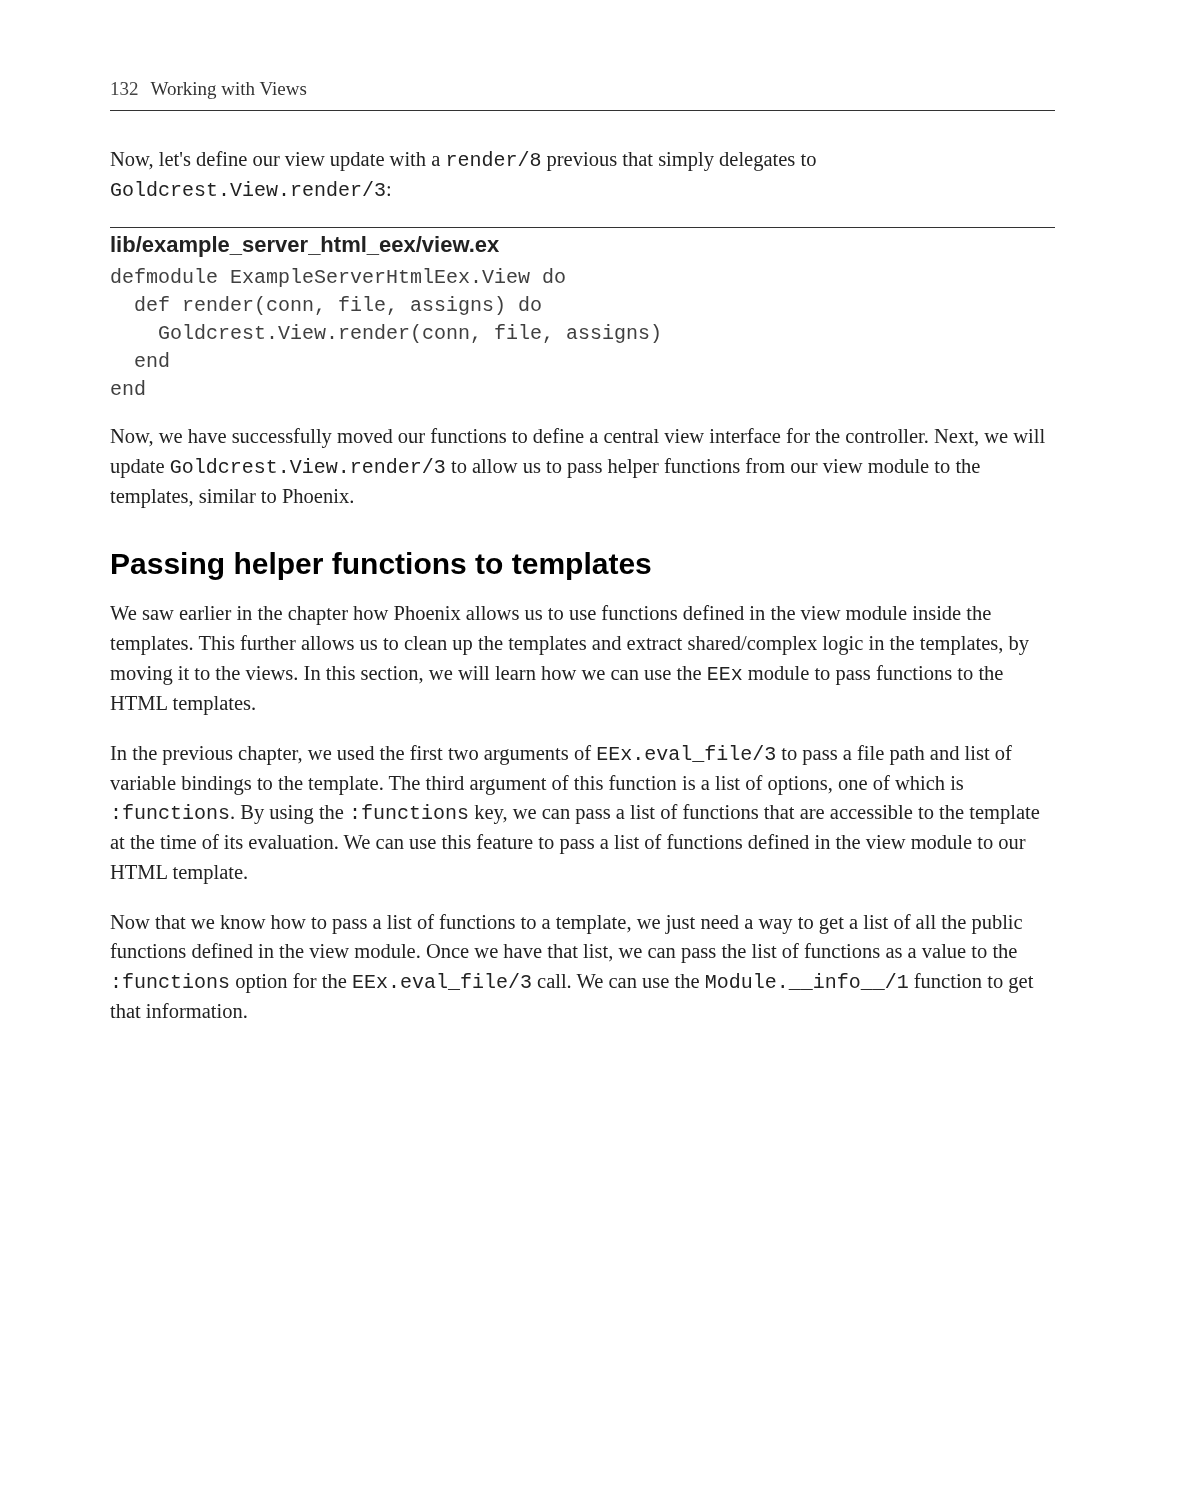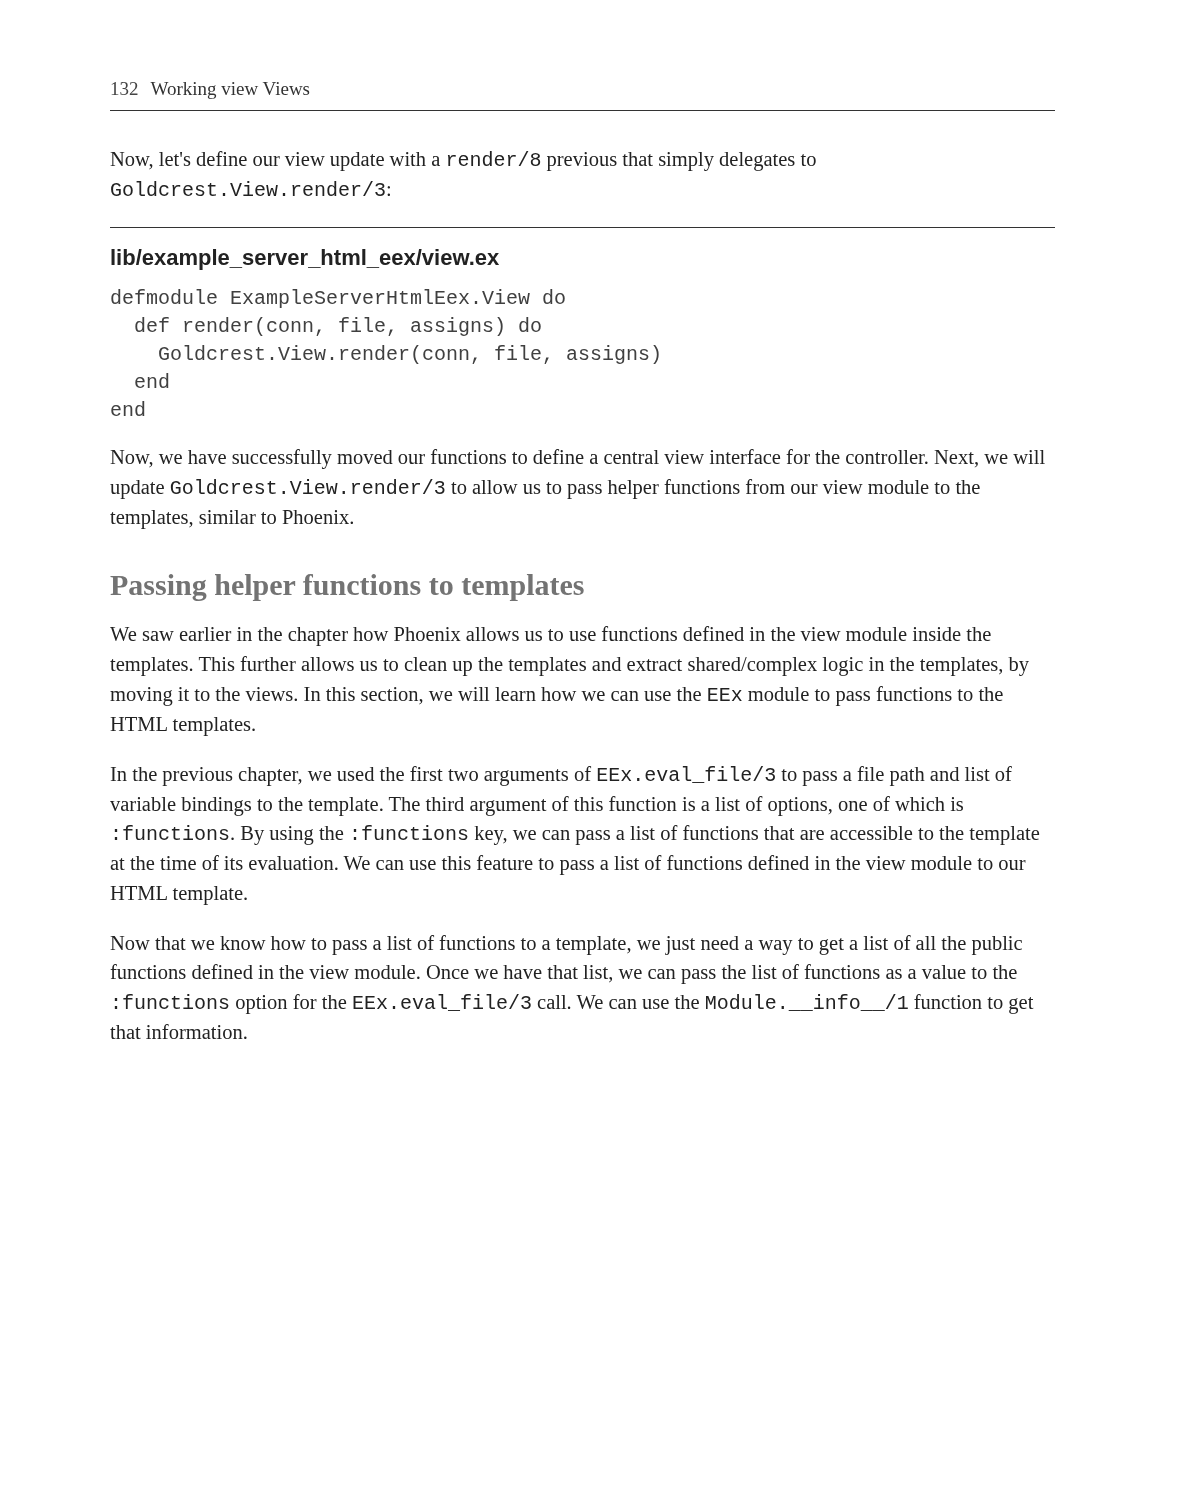--- a/index.html
+++ b/index.html
@@ -38,51 +38,51 @@
     line-height: 1.45;
     color: #222;
     margin: 0 0 20px 0;
   }
   .mono {
     font-family: "Courier New", Courier, monospace;
     font-size: 20px;
   }
   .file-heading {
     border-top: 1.5px solid #333;
-    padding-top: 17px;
+    padding-top: 4px;
     font-family: "Myriad Pro", "Segoe UI", Arial, sans-serif;
     font-weight: 700;
     font-size: 22px;
-    margin: 22px 0 14px 0;
+    margin: 22px 0 6px 0;
     color: #222;
   }
   pre.code {
     font-family: "Courier New", Courier, monospace;
     font-size: 20px;
     line-height: 1.4;
     margin: 0 0 18px 0;
     white-space: pre;
     color: #404040;
   }
   h2.section {
-    font-family: Liberation Serif, serif;
+    font-family: Liberation Sans, sans-serif;
     font-weight: 700;
     font-size: 30px;
-    color: #737373;
+    color: #000000;
     margin: 36px 0 18px 0;
   }
 </style>
 </head>
 <body>
 
 <div class="page">
 
   <div class="running-head">
     <span class="pageno">132</span>
-    <span class="rh-title">Working view Views</span>
+    <span class="rh-title">Working with Views</span>
   </div>
 
   <p class="body-text">
     <span>Now, let's define our view update with a </span><span class="mono">render/8</span><span> previous that simply delegates to </span><span class="mono">Goldcrest.View.render/3</span><span>:</span>
   </p>
 
   <div class="file-heading">lib/example_server_html_eex/view.ex</div>
 
   <pre class="code">defmodule ExampleServerHtmlEex.View do
   def render(conn, file, assigns) do

